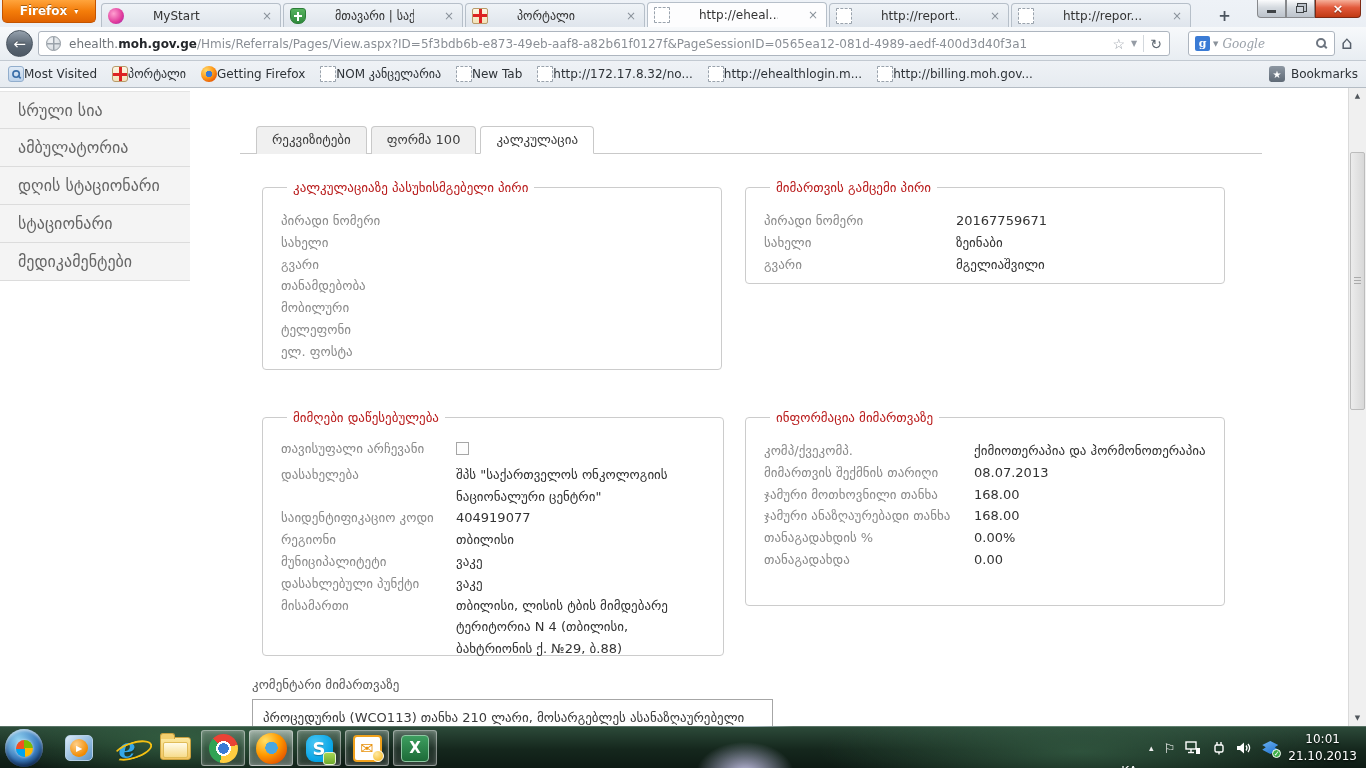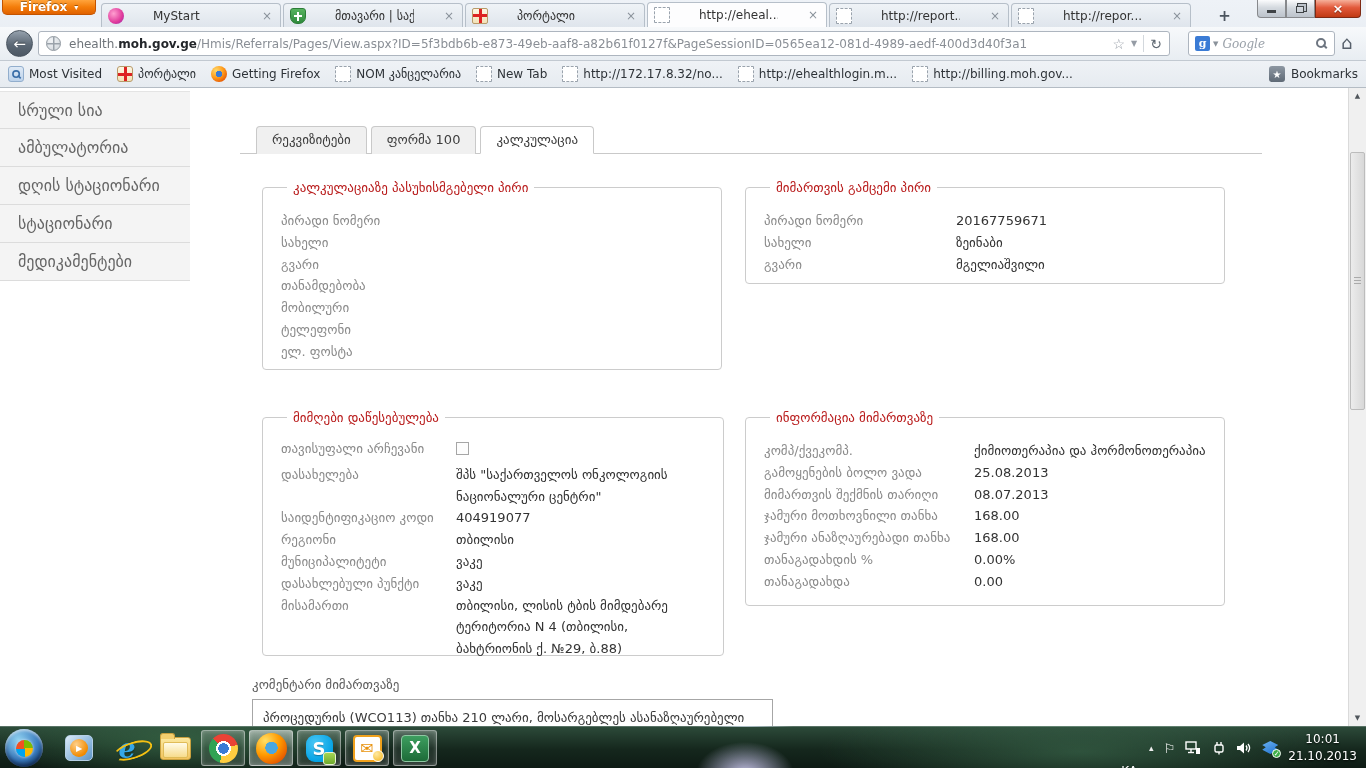--- a/index.html
+++ b/index.html
@@ -6,21 +6,21 @@
   html,body { margin:0; padding:0; }
   body {
     width:1366px; height:768px; overflow:hidden; position:relative;
     font-family:"DejaVu Sans", sans-serif; background:#fff;
   }
 
   
   .chrome { position:absolute; top:0; left:0; width:1366px; height:88px;
     background:linear-gradient(#eef2f7,#e2e8ef); }
 
-  .ff-btn { position:absolute; left:2px; top:0; width:94px; height:15px;
+  .ff-btn { position:absolute; left:2px; top:0; width:94px; height:23px;
     border-radius:0 0 5px 5px; border:1px solid #c35400; border-top:none;
     background:linear-gradient(#ffa43c,#f47d0a 50%,#e06200);
     color:#fff; font-weight:bold; font-size:12px; display:flex; align-items:center;
     justify-content:center; gap:7px; text-shadow:0 -1px 0 rgba(0,0,0,.35); cursor:default; z-index:5; }
   .ff-btn .caret { font-size:8px; }
 
   .tabs { position:absolute; left:101px; top:3px; display:flex; height:24px; }
   .tab { width:180px; height:24px; margin-right:2px; padding:0 6px;
     border:1px solid #b6bfc9; border-bottom:none; border-radius:4px 4px 0 0;
     background:linear-gradient(#eff3f7,#dfe5ec);
@@ -90,21 +90,21 @@
   .mag { position:relative; width:13px; height:13px; flex:none; }
   .mag::before { content:""; position:absolute; width:6px; height:6px; border:2px solid #6e7681;
     border-radius:50%; left:1px; top:1px; }
   .mag::after { content:""; position:absolute; width:2px; height:5px; background:#6e7681;
     transform:rotate(-45deg); left:9px; top:7px; }
   .home-btn { position:absolute; left:1341px; top:5px; font-size:18px; color:#57606b; }
 
   .bookmarksbar { position:absolute; top:61px; left:0; width:1366px; height:27px;
     background:linear-gradient(#eff2f6,#e6ebf0); border-bottom:1px solid #b4bcc4;
     display:flex; align-items:center; padding:0 8px; gap:15px; font-size:12px; color:#2e3338; }
-  .bm { display:flex; align-items:center; gap:5px; white-space:nowrap; }
+  .bm { display:flex; align-items:center; white-space:nowrap; }
   .bm-ico { width:16px; height:16px; flex:none; border-radius:3px; }
   .bm-mv { background:linear-gradient(#dfeaf6,#bcd2ea); border:1px solid #92aecd;
     display:flex; align-items:center; justify-content:center; }
   .bm-mv .mag { transform:scale(.8); }
   .bm-mv .mag::before { border-color:#3a6ea8; } .bm-mv .mag::after { background:#3a6ea8; }
   .bm-ff { border-radius:50%;
     background:radial-gradient(circle at 50% 50%, #3b7bd4 0 30%, rgba(0,0,0,0) 31%),
                radial-gradient(circle at 32% 28%, #ffd96b, #ff9c1b 45%, #e34f00 85%); }
   .bm-dash { border:1px dashed #9aa3ad; border-radius:1px; background:#fff; }
   .bm-right { margin-left:auto; display:flex; align-items:center; gap:6px; }
@@ -444,24 +444,20 @@
         </div>
     </fieldset>
 
     <fieldset class="fs fs4">
       <legend>ინფორმაცია მიმართვაზე</legend>
       <div class="row">
           <span class="lbl">კომპ/ქვეკომპ.</span>
           <span class="val">ქიმიოთერაპია და ჰორმონოთერაპია</span>
         </div>
       <div class="row">
-          <span class="lbl">გამოყენების ბოლო ვადა</span>
-          <span class="val">25.08.2013</span>
-        </div>
-      <div class="row">
           <span class="lbl">მიმართვის შექმნის თარიღი</span>
           <span class="val">08.07.2013</span>
         </div>
       <div class="row">
           <span class="lbl">ჯამური მოთხოვნილი თანხა</span>
           <span class="val">168.00</span>
         </div>
       <div class="row">
           <span class="lbl">ჯამური ანაზღაურებადი თანხა</span>
           <span class="val">168.00</span>

